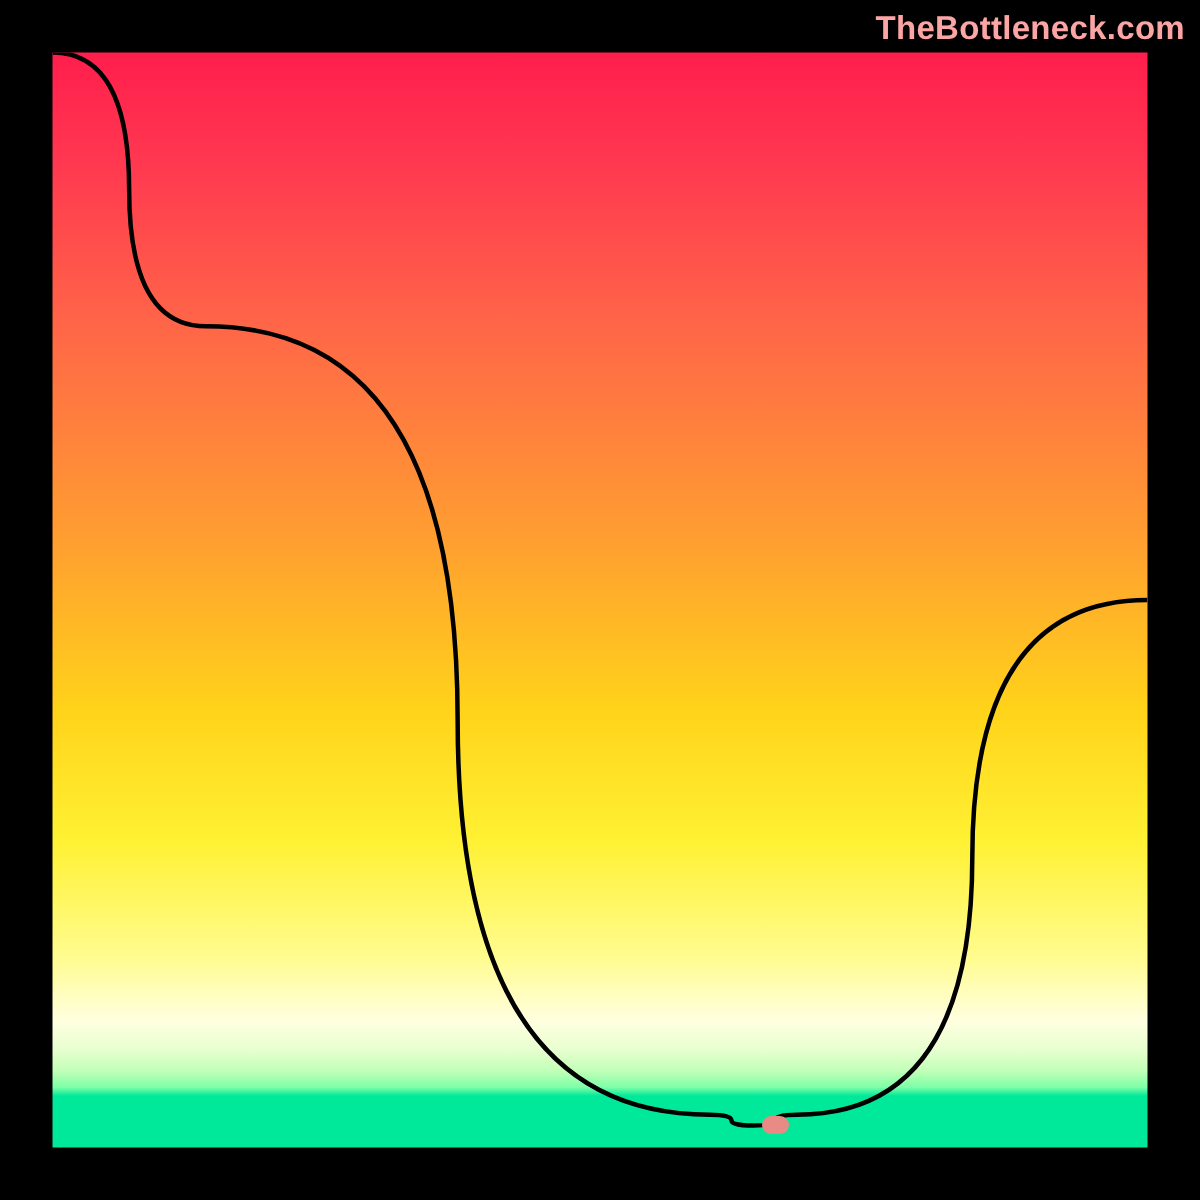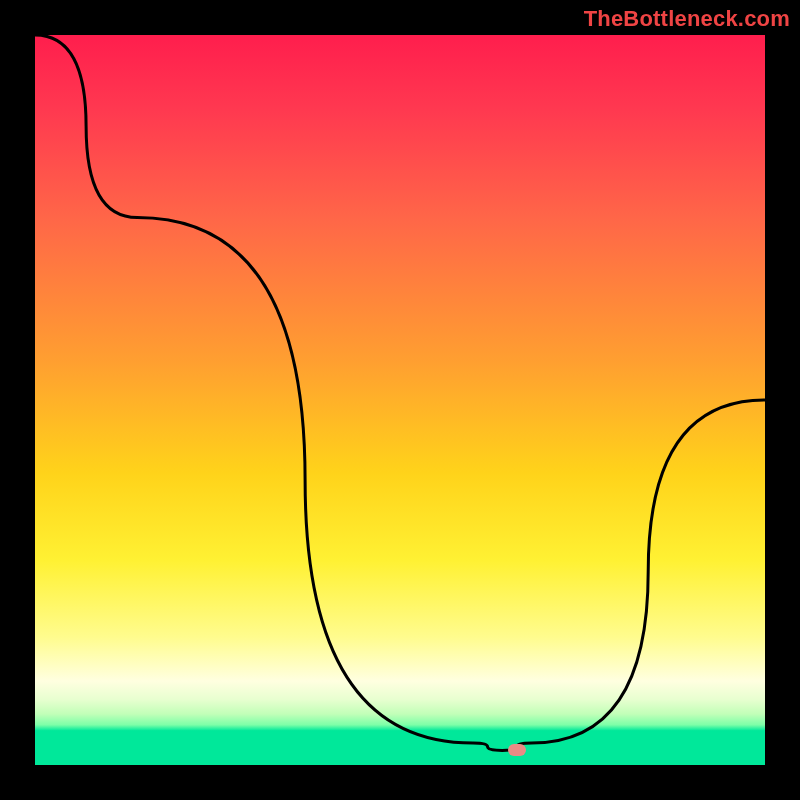--- a/index.html
+++ b/index.html
@@ -48,21 +48,21 @@
     background: #e98b85;
     transform: translate(-50%, -50%);
   }
   .watermark {
     position: absolute;
     top: 6px;
     right: 10px;
     font-family: Arial, Helvetica, sans-serif;
     font-size: 22px;
     font-weight: 600;
-    color: #ef4444;
+    color: #fca5a5;
     letter-spacing: 0.2px;
   }
 </style>
 </head>
 <body>
 
 <div class="chart-container">
 
   <div class="watermark">TheBottleneck.com</div>
 

